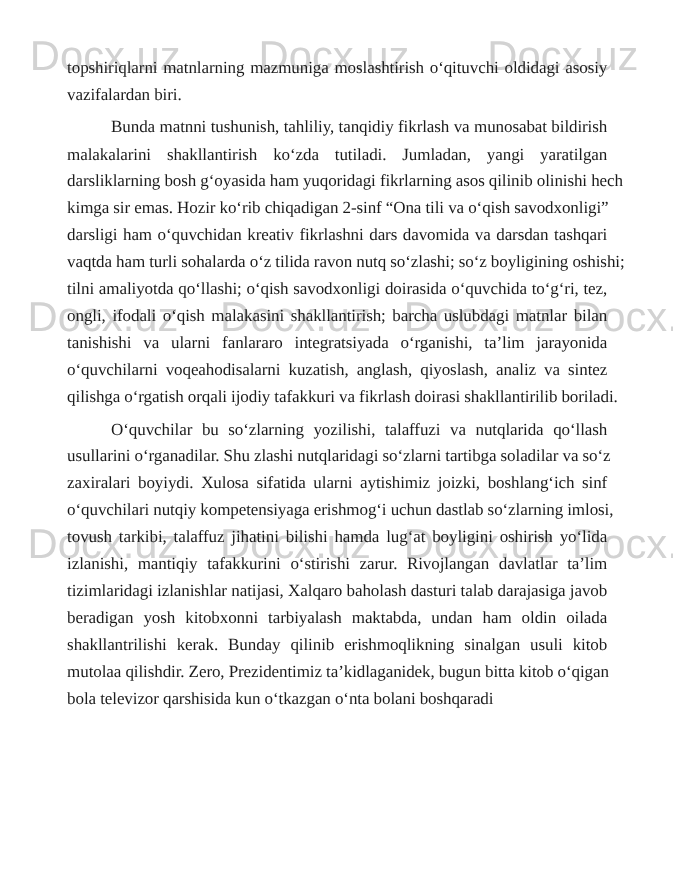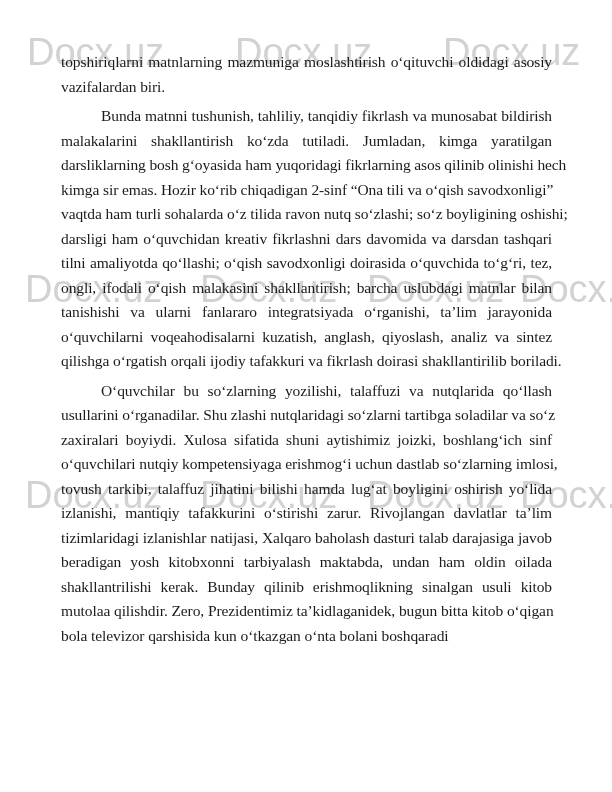--- a/index.html
+++ b/index.html
@@ -78,35 +78,35 @@
       <span style="top: 693px; left: 232px;">Docx.uz</span>
       <span style="top: 693px; left: 445px;">Docx.uz</span>
     </div>
   <div class="content" id="content">
       <div class="para">
         <div class="line">topshiriqlarni matnlarning mazmuniga moslashtirish o‘qituvchi oldidagi asosiy</div>
         <div class="line para-last">vazifalardan biri.</div>
       </div>
       <div class="para">
         <div class="line first-indent">Bunda matnni tushunish, tahliliy, tanqidiy fikrlash va munosabat bildirish</div>
-        <div class="line">malakalarini shakllantirish ko‘zda tutiladi. Jumladan, kimga yaratilgan</div>
+        <div class="line">malakalarini shakllantirish ko‘zda tutiladi. Jumladan, yangi yaratilgan</div>
         <div class="line">darsliklarning bosh g‘oyasida ham yuqoridagi fikrlarning asos qilinib olinishi hech</div>
         <div class="line">kimga sir emas. Hozir ko‘rib chiqadigan 2-sinf “Ona tili va o‘qish savodxonligi”</div>
+        <div class="line">darsligi ham o‘quvchidan kreativ fikrlashni dars davomida va darsdan tashqari</div>
         <div class="line">vaqtda ham turli sohalarda o‘z tilida ravon nutq so‘zlashi; so‘z boyligining oshishi;</div>
-        <div class="line">darsligi ham o‘quvchidan kreativ fikrlashni dars davomida va darsdan tashqari</div>
         <div class="line">tilni amaliyotda qo‘llashi; o‘qish savodxonligi doirasida o‘quvchida to‘g‘ri, tez,</div>
         <div class="line">ongli, ifodali o‘qish malakasini shakllantirish; barcha uslubdagi matnlar bilan</div>
         <div class="line">tanishishi va ularni fanlararo integratsiyada o‘rganishi, ta’lim jarayonida</div>
         <div class="line">o‘quvchilarni voqeahodisalarni kuzatish, anglash, qiyoslash, analiz va sintez</div>
         <div class="line para-last">qilishga o‘rgatish orqali ijodiy tafakkuri va fikrlash doirasi shakllantirilib boriladi.</div>
       </div>
       <div class="para">
         <div class="line first-indent">O‘quvchilar bu so‘zlarning yozilishi, talaffuzi va nutqlarida qo‘llash</div>
         <div class="line">usullarini o‘rganadilar. Shu zlashi nutqlaridagi so‘zlarni tartibga soladilar va so‘z</div>
-        <div class="line">zaxiralari boyiydi. Xulosa sifatida shuni aytishimiz joizki, boshlang‘ich sinf</div>
+        <div class="line">zaxiralari boyiydi. Xulosa sifatida ularni aytishimiz joizki, boshlang‘ich sinf</div>
         <div class="line">o‘quvchilari nutqiy kompetensiyaga erishmog‘i uchun dastlab so‘zlarning imlosi,</div>
         <div class="line">tovush tarkibi, talaffuz jihatini bilishi hamda lug‘at boyligini oshirish yo‘lida</div>
         <div class="line">izlanishi, mantiqiy tafakkurini o‘stirishi zarur. Rivojlangan davlatlar ta’lim</div>
         <div class="line">tizimlaridagi izlanishlar natijasi, Xalqaro baholash dasturi talab darajasiga javob</div>
         <div class="line">beradigan yosh kitobxonni tarbiyalash maktabda, undan ham oldin oilada</div>
         <div class="line">shakllantrilishi kerak. Bunday qilinib erishmoqlikning sinalgan usuli kitob</div>
         <div class="line">mutolaa qilishdir. Zero, Prezidentimiz ta’kidlaganidek, bugun bitta kitob o‘qigan</div>
         <div class="line para-last">bola televizor qarshisida kun o‘tkazgan o‘nta bolani boshqaradi</div>
       </div>
     </div>

